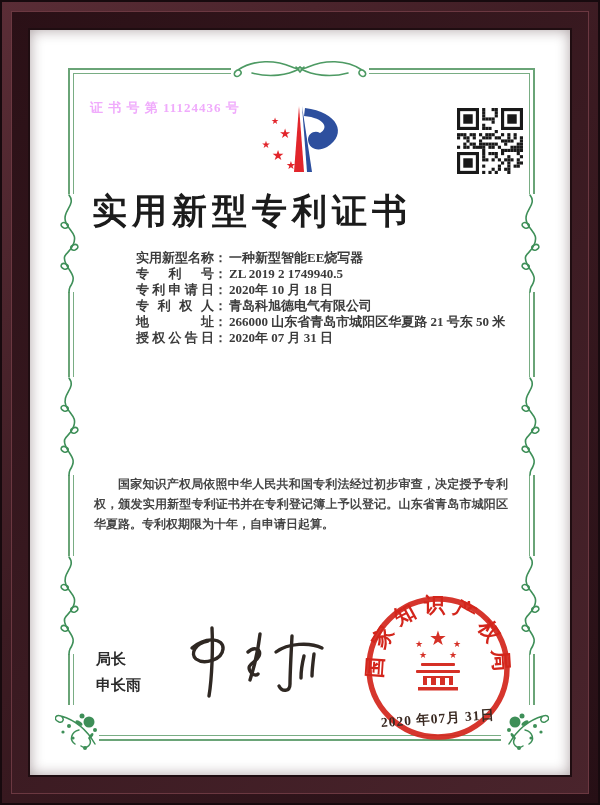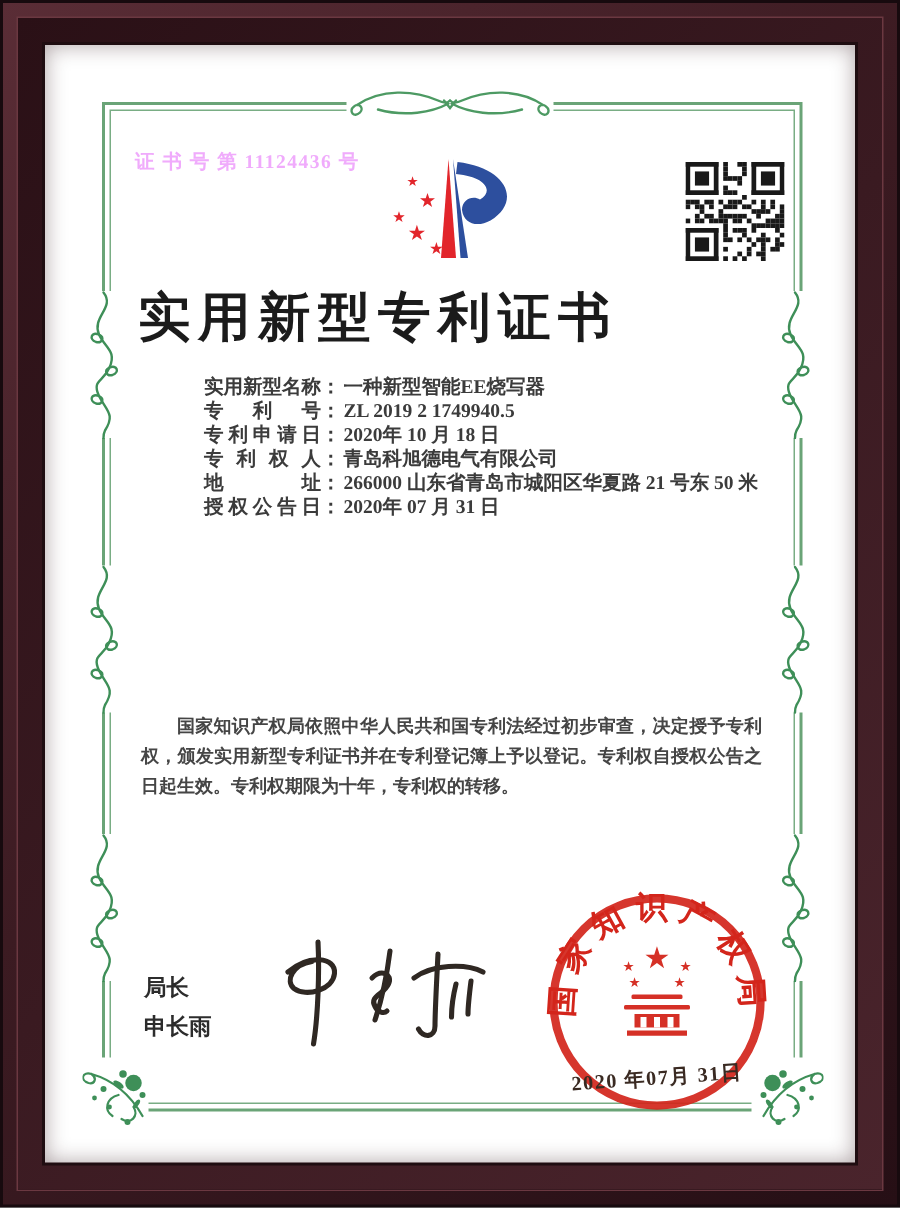--- a/index.html
+++ b/index.html
@@ -358,21 +358,21 @@
       <span class="flabel">地址</span><span class="fcolon">：</span><span class="fval">266000 山东省青岛市城阳区华夏路 21 号东 50 米</span>
     </div>
     <div class="frow">
       <span>
         <span class="flabel">授权公告日</span><span class="fcolon">：</span><span class="fval">2020年 07 月 31 日</span>
       </span>
     </div>
   </div>
 
   <div class="bodytext">
-    <p>国家知识产权局依照中华人民共和国专利法经过初步审查，决定授予专利权，颁发实用新型专利证书并在专利登记簿上予以登记。专利权自授权公告之日起生效。专利权期限为十年，专利权的转移。</p>
+    <p>国家知识产权局依照中华人民共和国专利法经过初步审查，决定授予专利权，颁发实用新型专利证书并在专利登记簿上予以登记。山东省青岛市城阳区华夏路。专利权期限为十年，自申请日起算。</p>
   </div>
 
   <div class="director">
     <div>局长</div>
     <div>申长雨</div>
   </div>
 
   <div class="sig">
     <svg width="165" height="90" viewBox="0 0 165 90">
       <g stroke="#2f2823" fill="none" stroke-width="3.4" stroke-linecap="round" stroke-linejoin="round">

